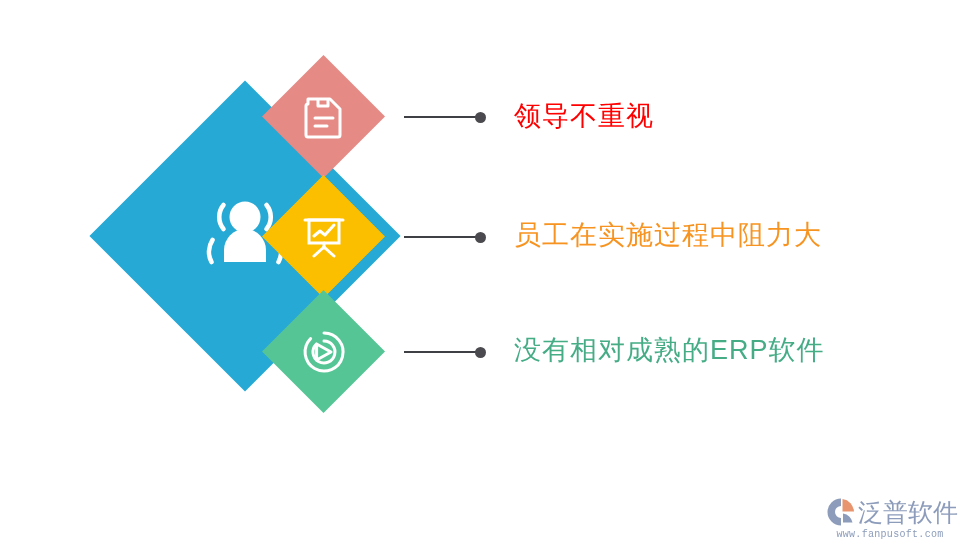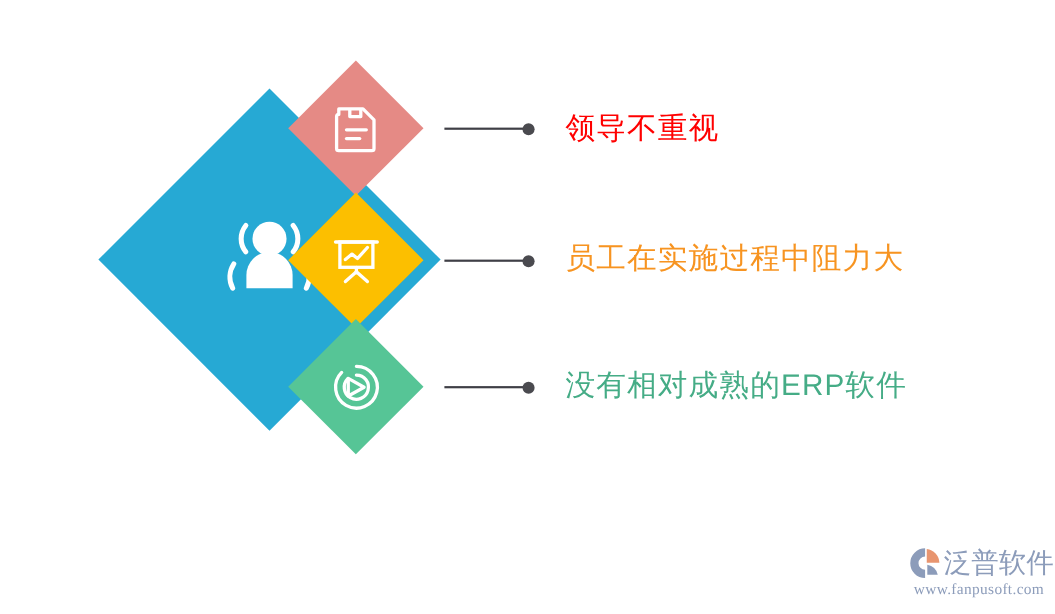--- a/index.html
+++ b/index.html
@@ -122,22 +122,22 @@
   }
   #logo-name {
     font-size: 25px;
     color: #8c9cba;
     letter-spacing: 0px;
     margin-left: 2px;
     line-height: 30px;
     white-space: nowrap;
   }
   #logo-url {
-    font-family: Liberation Serif, serif;
-    font-size: 14px;
+    font-family: Liberation Mono, monospace;
+    font-size: 10px;
     color: #8c9cba;
     letter-spacing: 0.3px;
     margin-top: 1px;
     text-align: center;
     white-space: nowrap;
   }
 </style>
 </head>
 <body>
 

